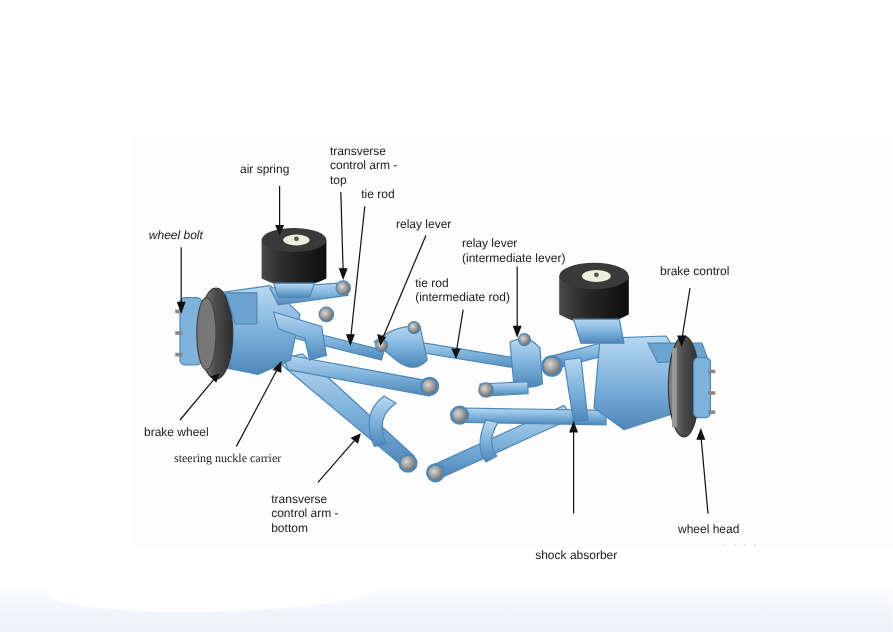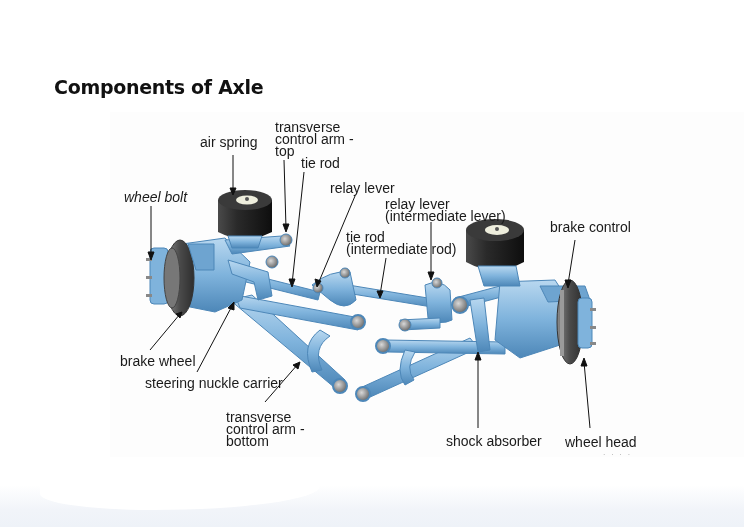--- a/index.html
+++ b/index.html
@@ -22,33 +22,32 @@
     position: absolute; left: 0; top: 485px; width: 744px; height: 42px;
     background: linear-gradient(180deg, #ffffff 0%, #f1f4f9 60%, #eef2f8 100%);
   }
   .bottom-band-wave {
     position: absolute; left: 40px; top: 470px; width: 280px; height: 40px;
     background: #fff; border-radius: 0 0 60% 40%;
   }
   svg.axle { position: absolute; left: 0; top: 0; }
   .lbl {
     position: absolute; font-family: "Liberation Sans", sans-serif;
-    font-size: 14px; line-height: 12px; color: #1a1a1a; white-space: pre;
+    font-size: 10px; line-height: 12px; color: #1a1a1a; white-space: pre;
   }
   .dots { position: absolute; left: 603px; top: 451px; font-size: 7px; color: #aaa; letter-spacing: 2px; }
 </style>
 </head>
 <body>
 
 <div class="slide">
   <div class="diagram-bg"></div>
   <div class="bottom-band"></div>
   <div class="bottom-band-wave"></div>
 
-  <div class="title">Components of Axle</div>
 
   <svg class="axle" width="744" height="527" viewBox="0 0 744 527">
     <defs>
       <linearGradient id="blueArm" x1="0" y1="0" x2="0" y2="1">
         <stop offset="0" stop-color="#b9d8f0"></stop>
         <stop offset="0.5" stop-color="#7fb3dc"></stop>
         <stop offset="1" stop-color="#4d87b8"></stop>
       </linearGradient>
       <linearGradient id="springGrad" x1="0" y1="0" x2="1" y2="0">
         <stop offset="0" stop-color="#4a4a4a"></stop>
@@ -207,20 +206,20 @@
 top</div>
   <div class="lbl" style="left:301px; top:157px;">tie rod</div>
   <div class="lbl" style="left:330px; top:182px;">relay lever</div>
   <div class="lbl" style="left:385px; top:198px;">relay lever
 (intermediate lever)</div>
   <div class="lbl" style="left:346px; top:231px;">tie rod
 (intermediate rod)</div>
   <div class="lbl" style="left:550px; top:221px;">brake control</div>
   <div class="lbl" style="left:124px; top:191px;font-style:italic;">wheel bolt</div>
   <div class="lbl" style="left:120px; top:355px;">brake wheel</div>
-  <div class="lbl" style="left:145px; top:377px;">steering nuckle carrier</div>
+  <div class="lbl" style="left:145px; top:377px;font-family:Liberation Serif, serif;">steering nuckle carrier</div>
   <div class="lbl" style="left:226px; top:411px;">transverse
 control arm -
 bottom</div>
-  <div class="lbl" style="left:446px; top:435px;">shock absorber</div>
+  <div class="lbl" style="left:446px; top:458px;">shock absorber</div>
   <div class="lbl" style="left:565px; top:436px;">wheel head</div>
   <div class="dots">· · · ·</div>
 </div>
 
 </body></html>

